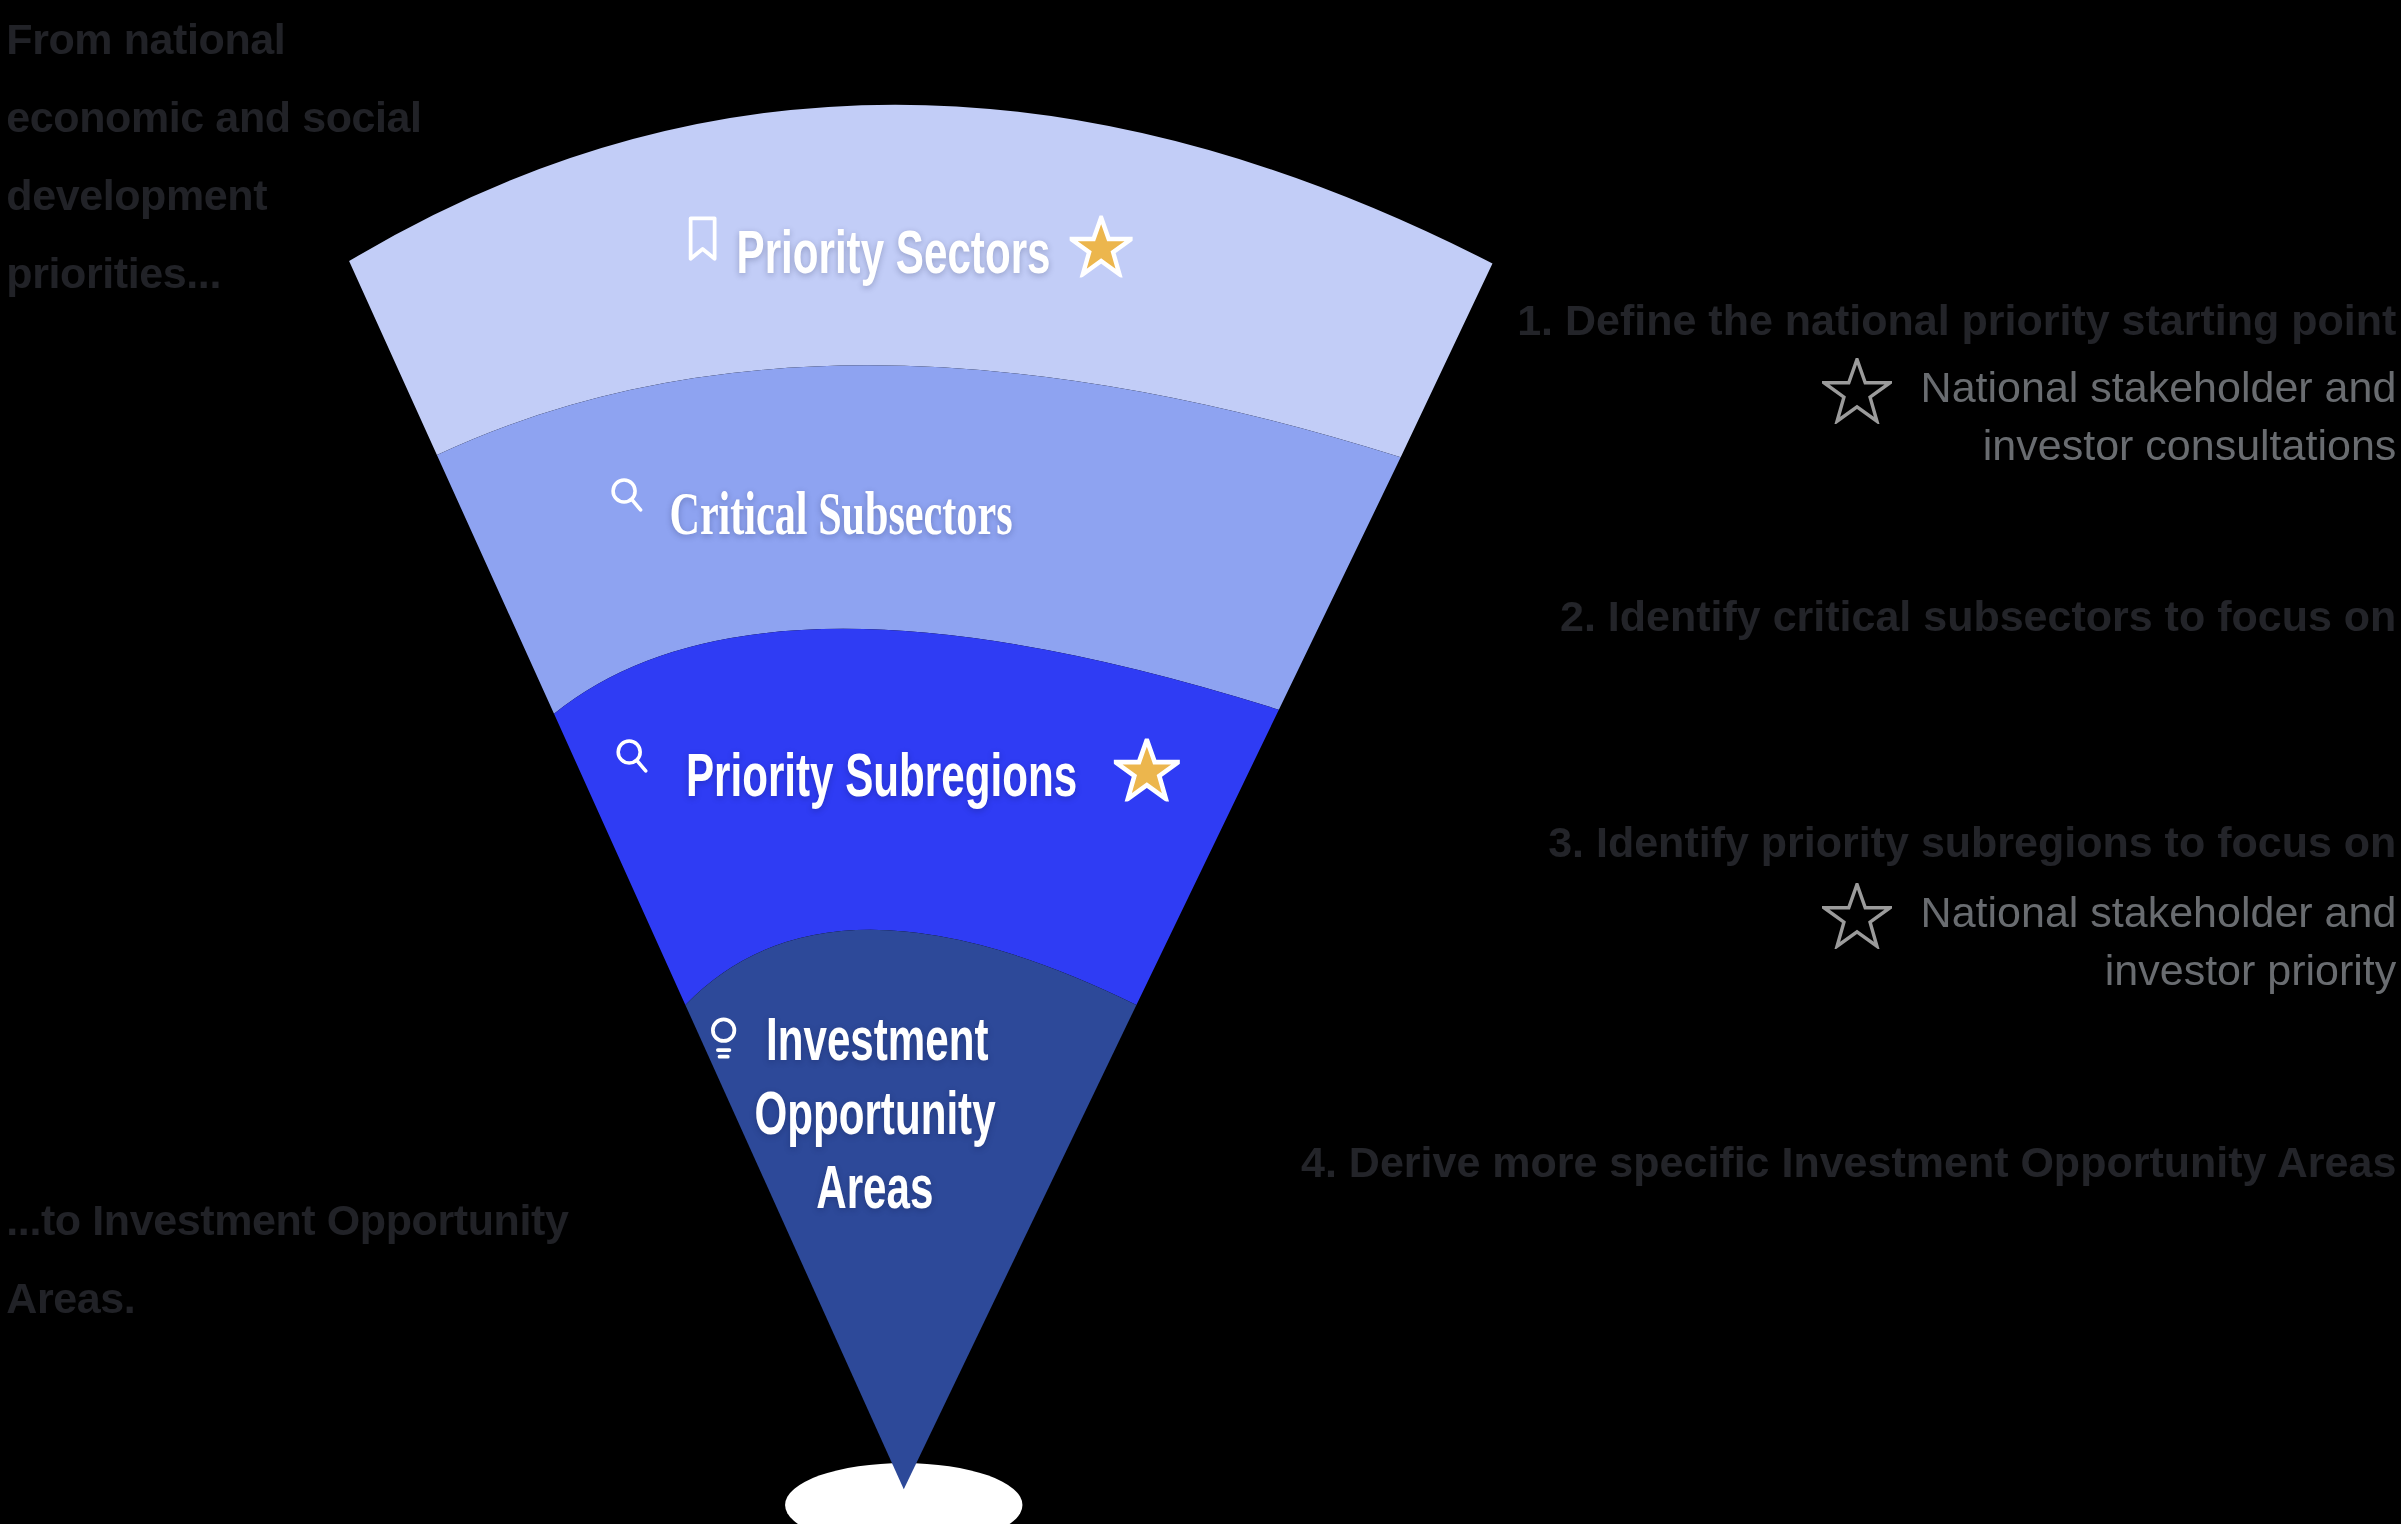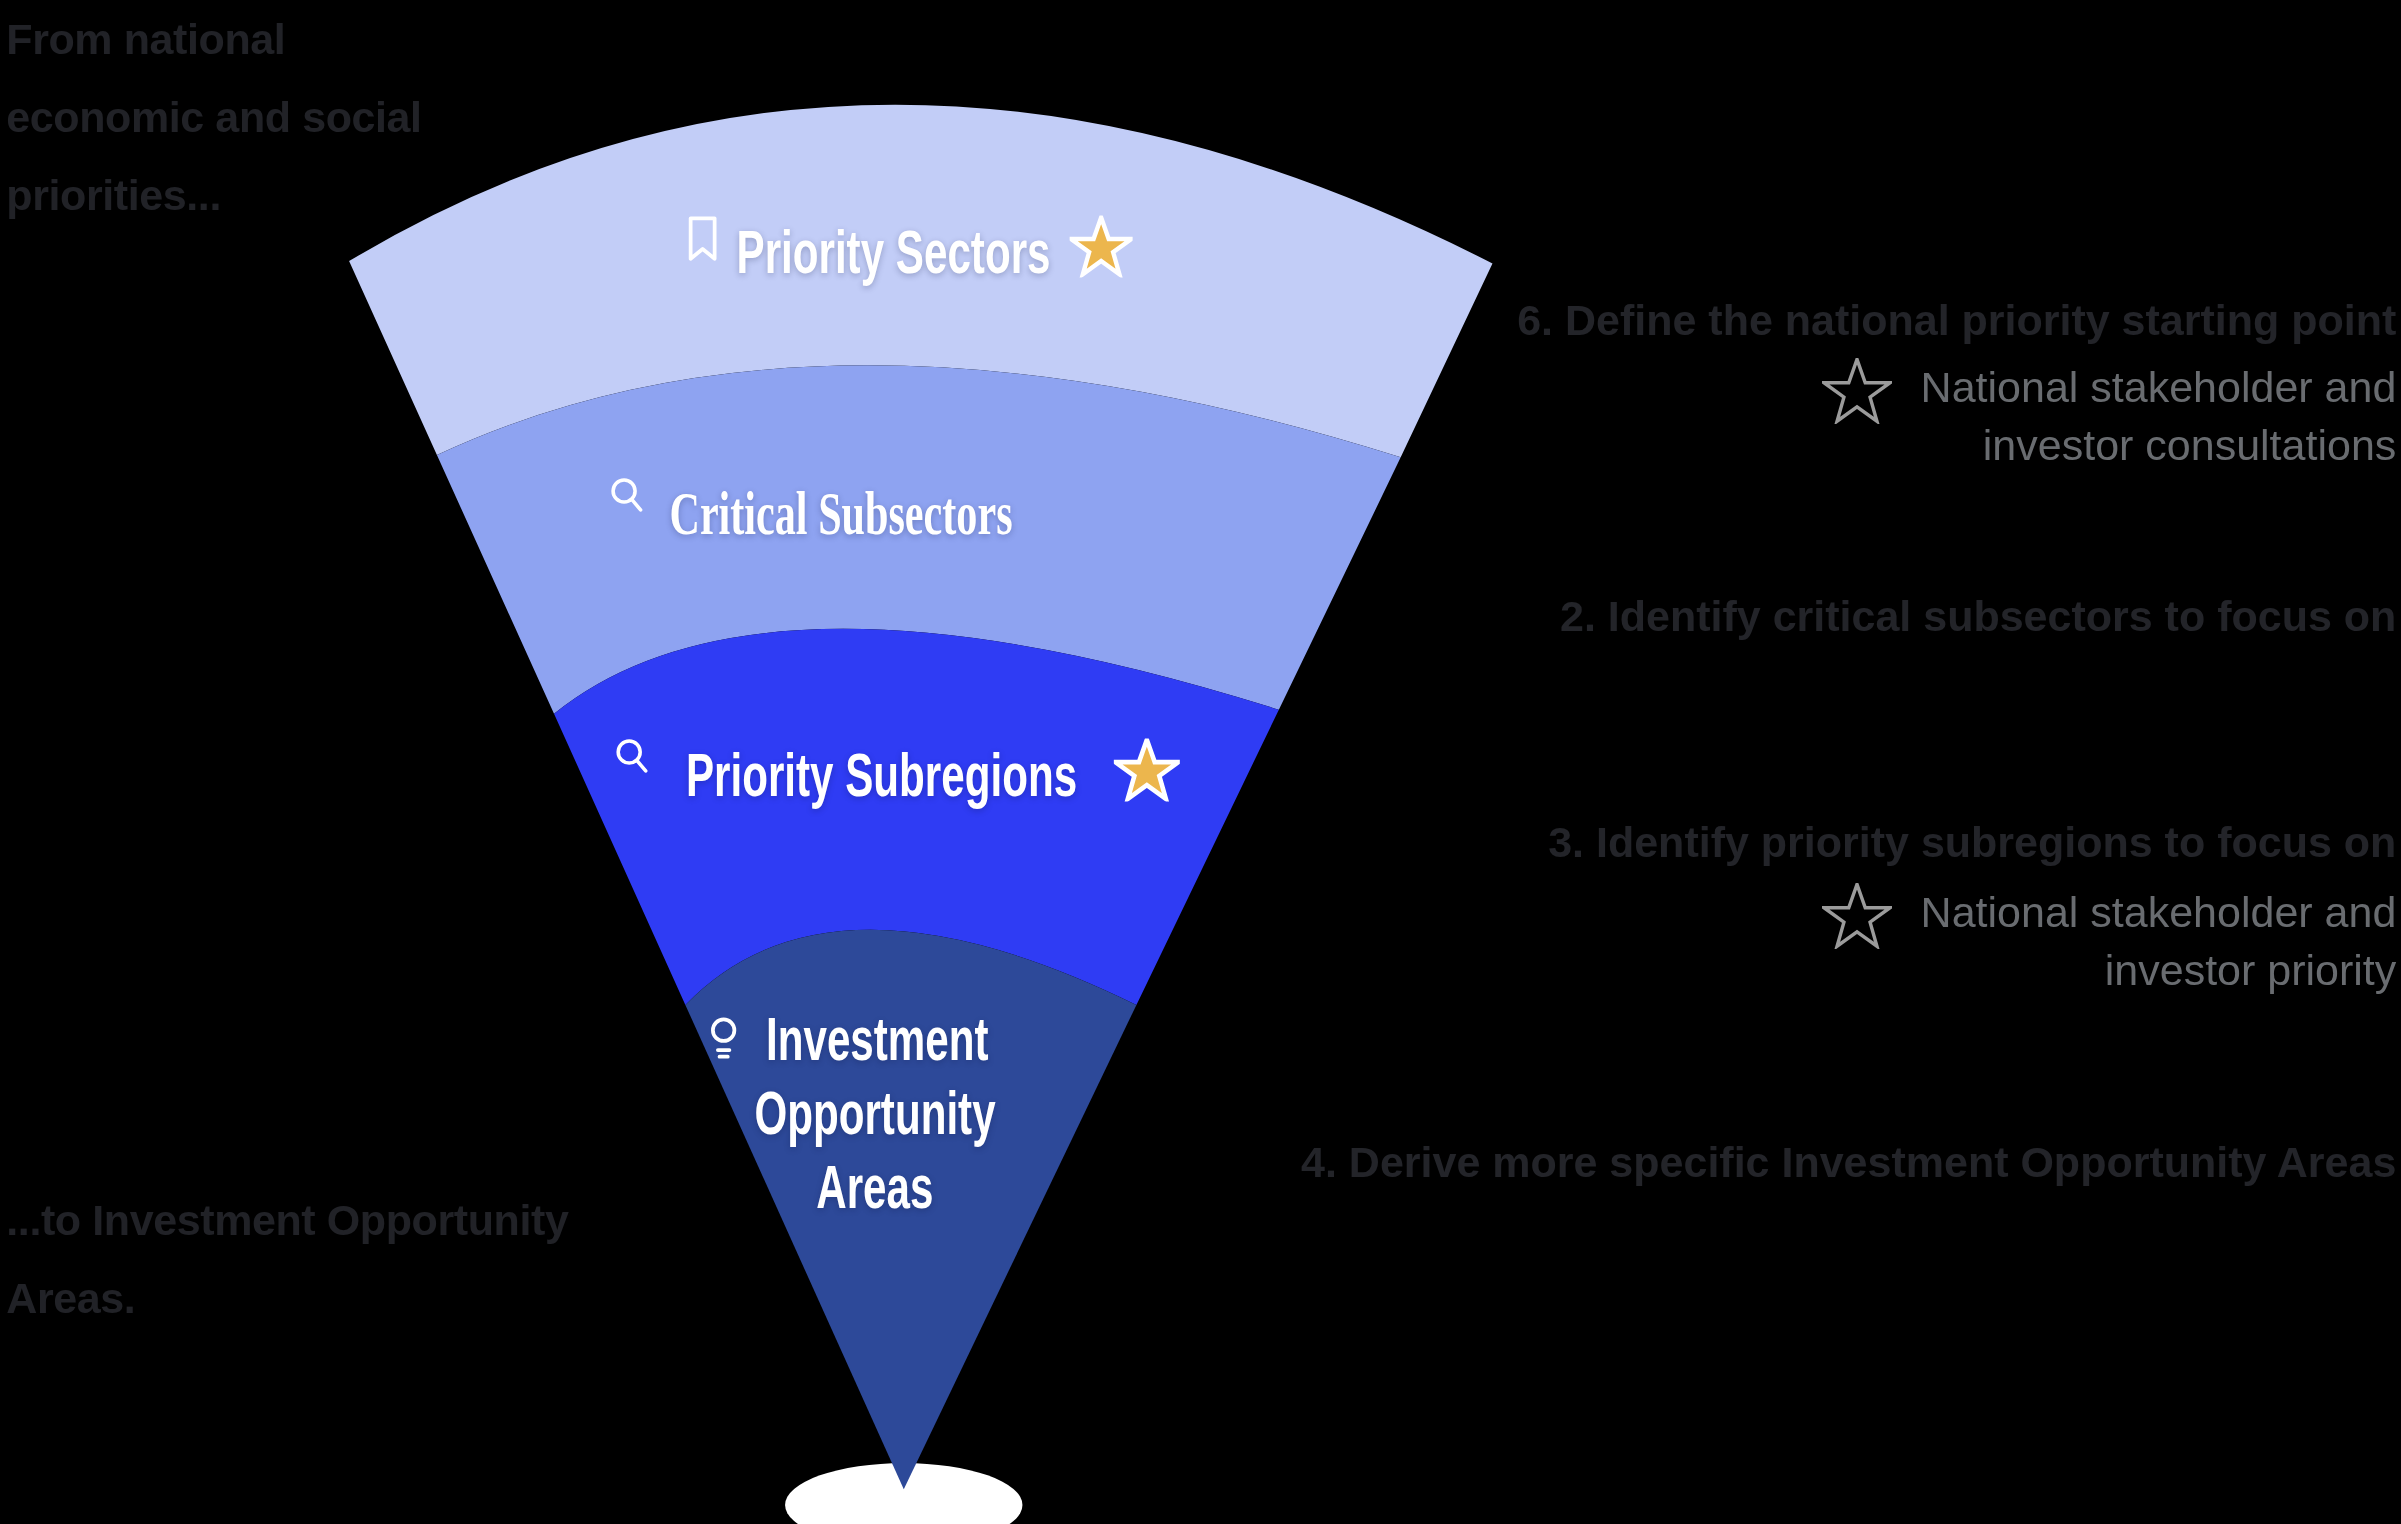--- a/index.html
+++ b/index.html
@@ -107,28 +107,29 @@
       <span class="cond">Opportunity</span>
     </div>
     <div class="l4line">
       <span class="cond">Areas</span>
     </div>
   </div>
 
   <div class="intro" id="intro-top">
     <div>From national</div>
     <div>economic and social</div>
+    <div>development</div>
     <div>priorities...</div>
   </div>
   <div class="intro" id="intro-bottom">
     <div>...to Investment Opportunity</div>
     <div>Areas.</div>
   </div>
 
-  <div class="step-label" style="top:296px;">6. Define the national priority starting point</div>
+  <div class="step-label" style="top:296px;">1. Define the national priority starting point</div>
 
   <div class="note" style="top:358px;">
     <svg class="star-outline" width="70" height="66" viewBox="0 0 100 96">
       <polygon points="50,2 62,36 98,36 69,57 79,92 50,71 21,92 31,57 2,36 38,36" fill="none" stroke-width="5" stroke-miterlimit="10" stroke="#9b9b9b"></polygon>
     </svg>
     <div class="note-text">
       <div>National stakeholder and</div>
       <div>investor consultations</div>
     </div>
   </div>

